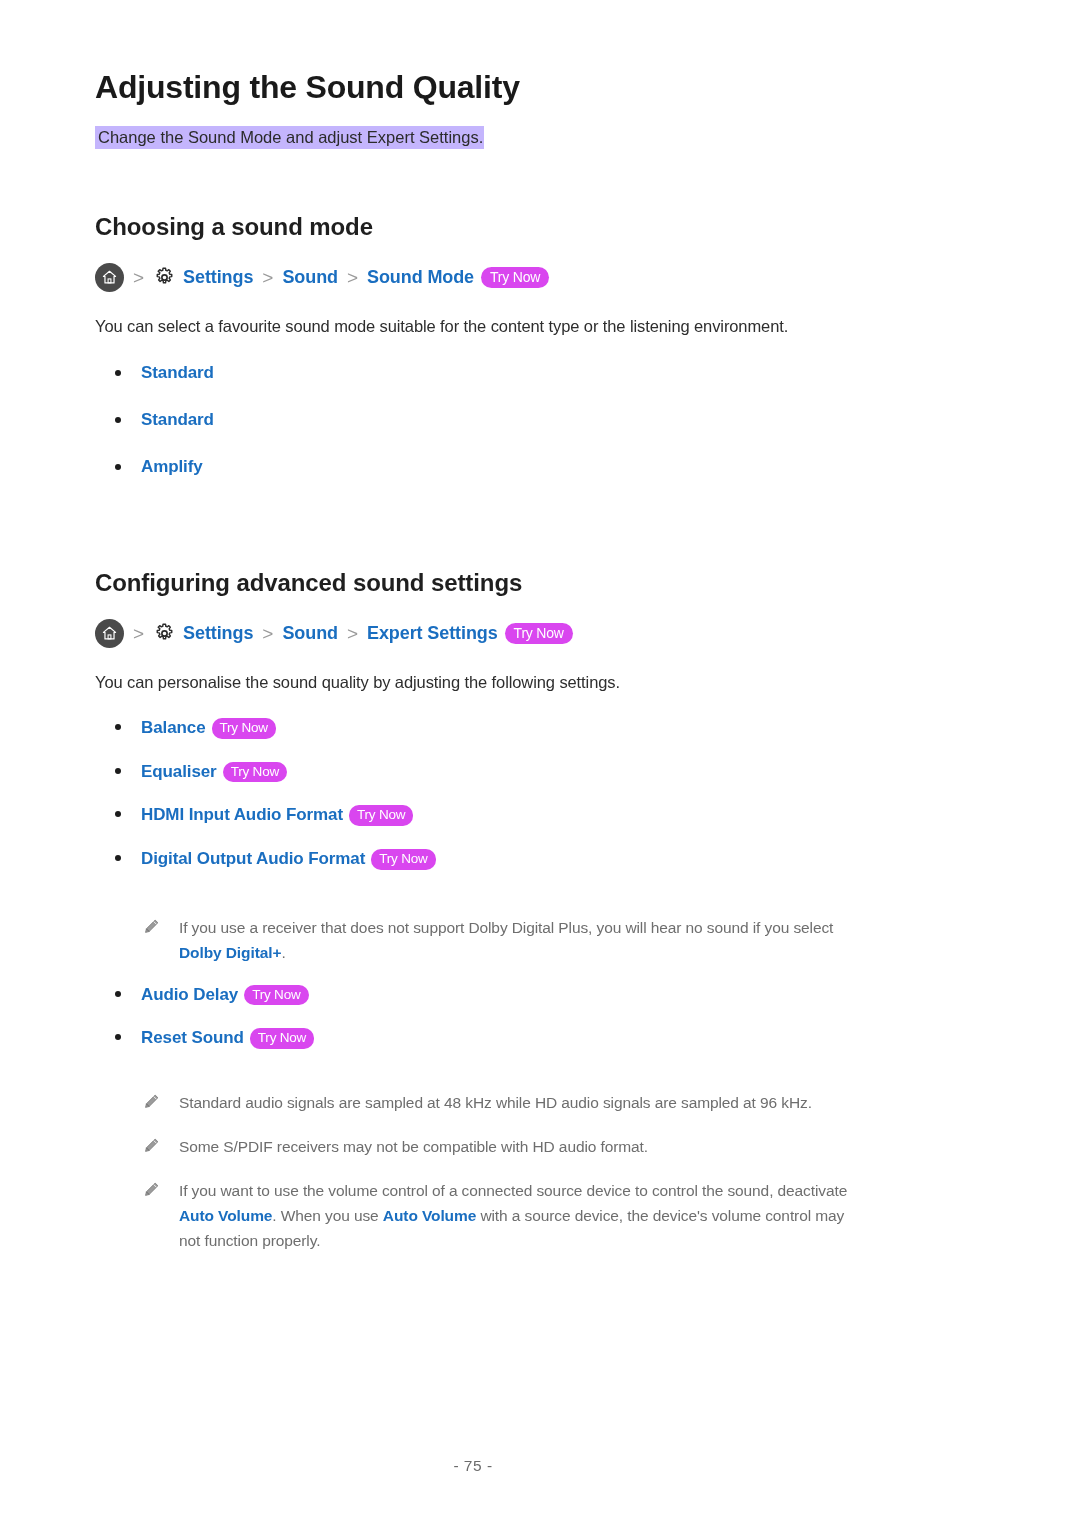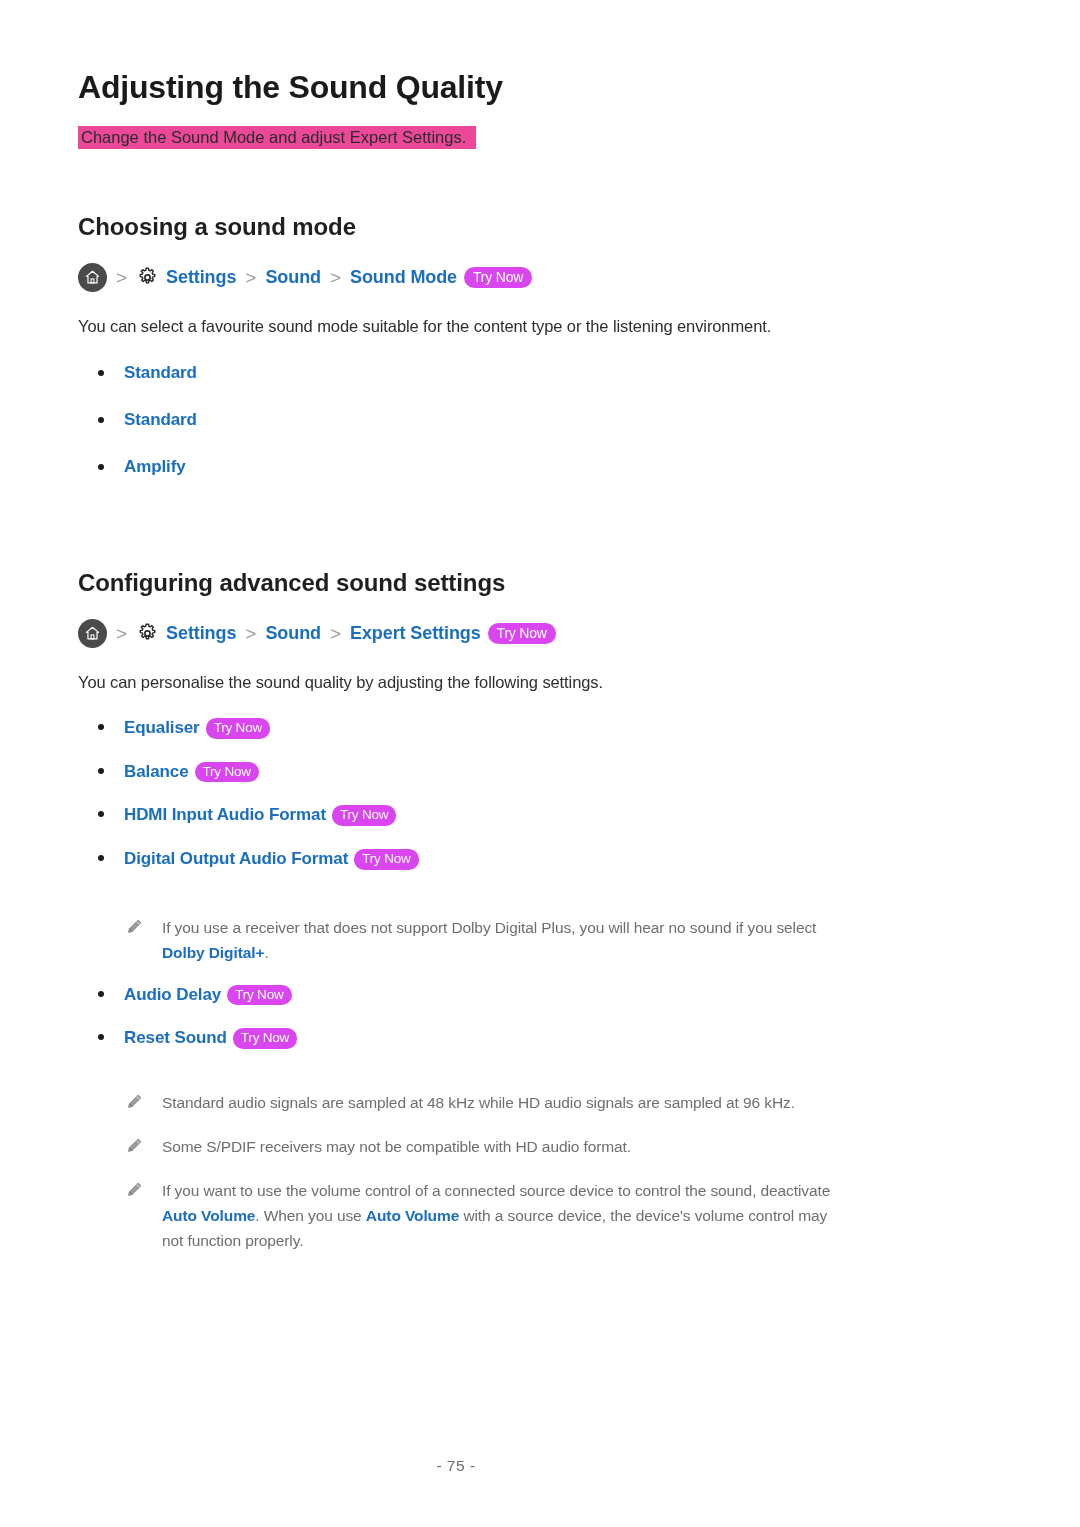--- a/index.html
+++ b/index.html
@@ -14,42 +14,43 @@
     color: #2b2b2b;
     position: relative;
     overflow: hidden;
   }
   .page {
     position: relative;
     width: 912px;
     height: 1527px;
     box-sizing: border-box;
     padding: 0 78px;
+    margin-left: 17px;
   }
 
   
   .doc-title {
     font-size: 32px;
     font-weight: bold;
     color: #1a1a1a;
     letter-spacing: -0.2px;
     margin: 0;
     padding-top: 68px;
     line-height: 1.2;
   }
   .subtitle-wrap {
     margin-top: 19px;
     line-height: 1;
   }
   .subtitle {
     display: inline;
     font-size: 16.5px;
     color: #2b2b2b;
-    background: #ec4899;
-    padding: 2px 10px 3px 3px;
+    background: #c4b5fd;
+    padding: 2px 1px 3px 3px;
     line-height: 1.55;
   }
 
   
   .section-heading {
     font-size: 24px;
     font-weight: bold;
     color: #1f1f1f;
     margin: 0;
     letter-spacing: -0.1px;
@@ -276,24 +277,24 @@
     <span class="crumb-link">Sound</span>
     <span class="crumb-sep">&gt;</span>
     <span class="crumb-link">Expert Settings</span>
     <span class="try-now">Try Now</span>
   </div>
 
   <p class="body-text">You can personalise the sound quality by adjusting the following settings.</p>
 
   <ul class="bullet-list sec2">
     <li class="bullet-item">
+      <span class="label">Balance</span><span class="try-now try-now-sm">Try Now</span>
+    </li>
+    <li class="bullet-item">
       <span class="label">Equaliser</span><span class="try-now try-now-sm">Try Now</span>
-    </li>
-    <li class="bullet-item">
-      <span class="label">Balance</span><span class="try-now try-now-sm">Try Now</span>
     </li>
     <li class="bullet-item">
       <span class="label">HDMI Input Audio Format</span><span class="try-now try-now-sm">Try Now</span>
     </li>
     <li class="bullet-item">
       <span class="label">Digital Output Audio Format</span><span class="try-now try-now-sm">Try Now</span>
     </li>
   </ul>
 
   <div class="note-group note-block-1">

